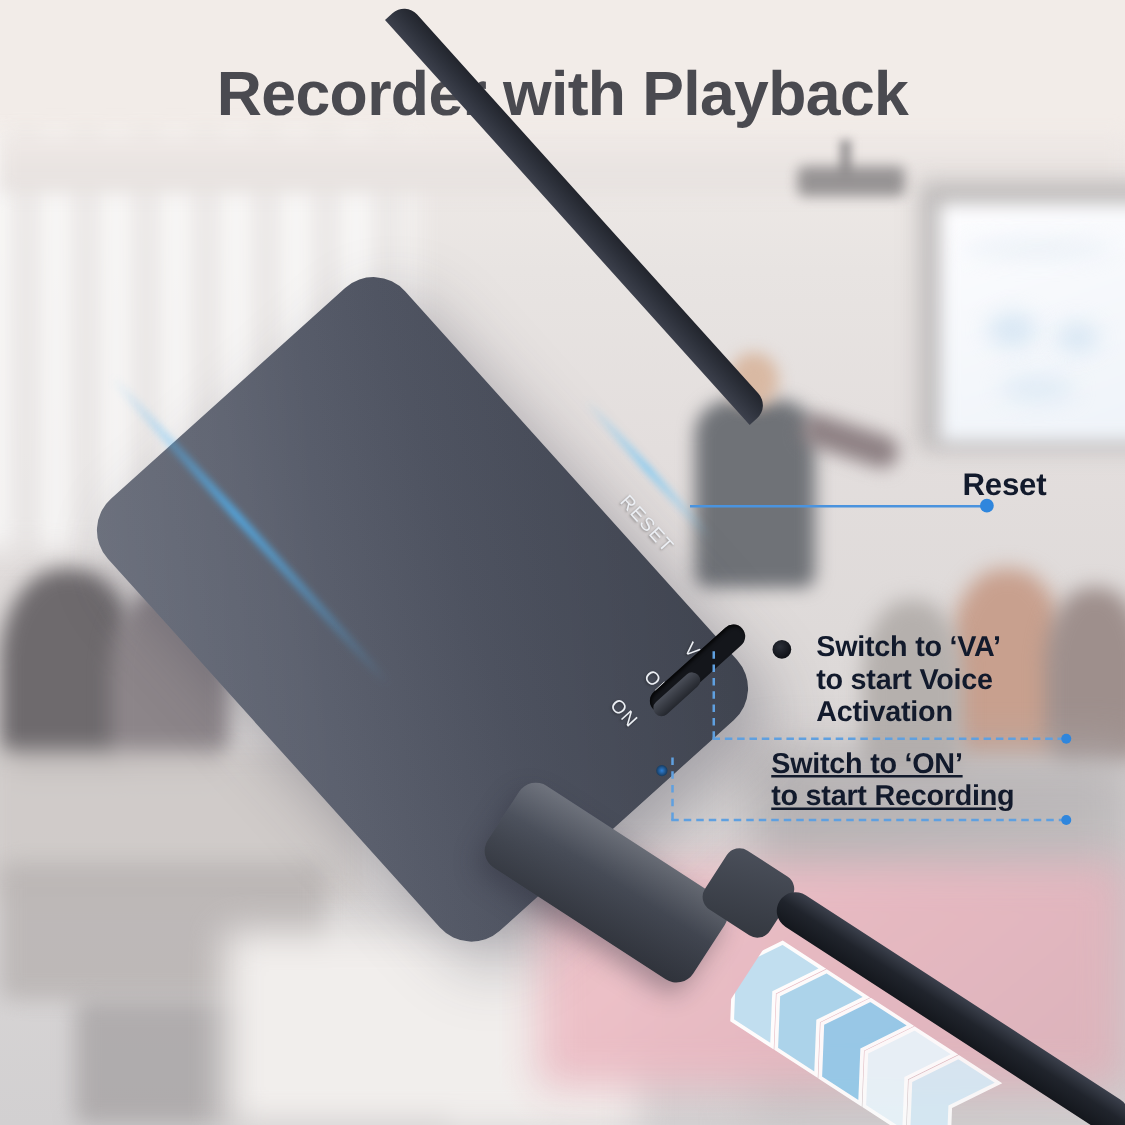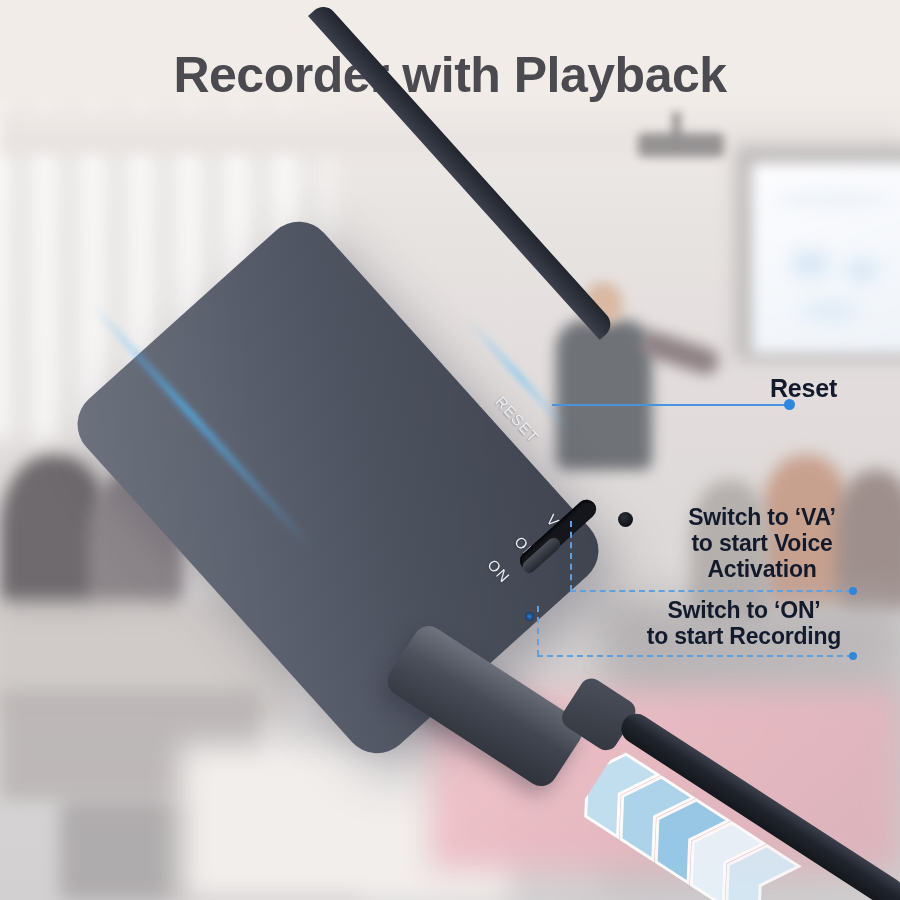--- a/index.html
+++ b/index.html
@@ -333,27 +333,27 @@
     white-space: pre-line;
   }
   #callout-reset-text {
     left: 770px; top: 374px;
     font-size: 25px;
   }
   #callout-va-text {
     left: 653px; top: 505px;
     width: 218px;
     font-size: 23px;
-    text-align: center;
   }
   #callout-on-text {
     left: 617px; top: 598px;
     width: 254px;
     font-size: 23px;
-    text-align: center;
+    text-align: left;
+    text-decoration: underline;
   }
 
   .lead-solid {
     position: absolute;
     height: 2px;
     background: #4a93de;
   }
   .lead-dashed-h {
     position: absolute;
     height: 0;

